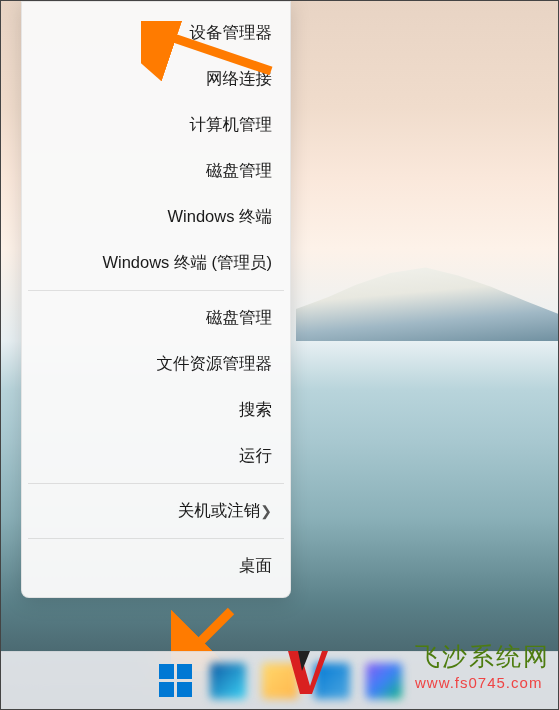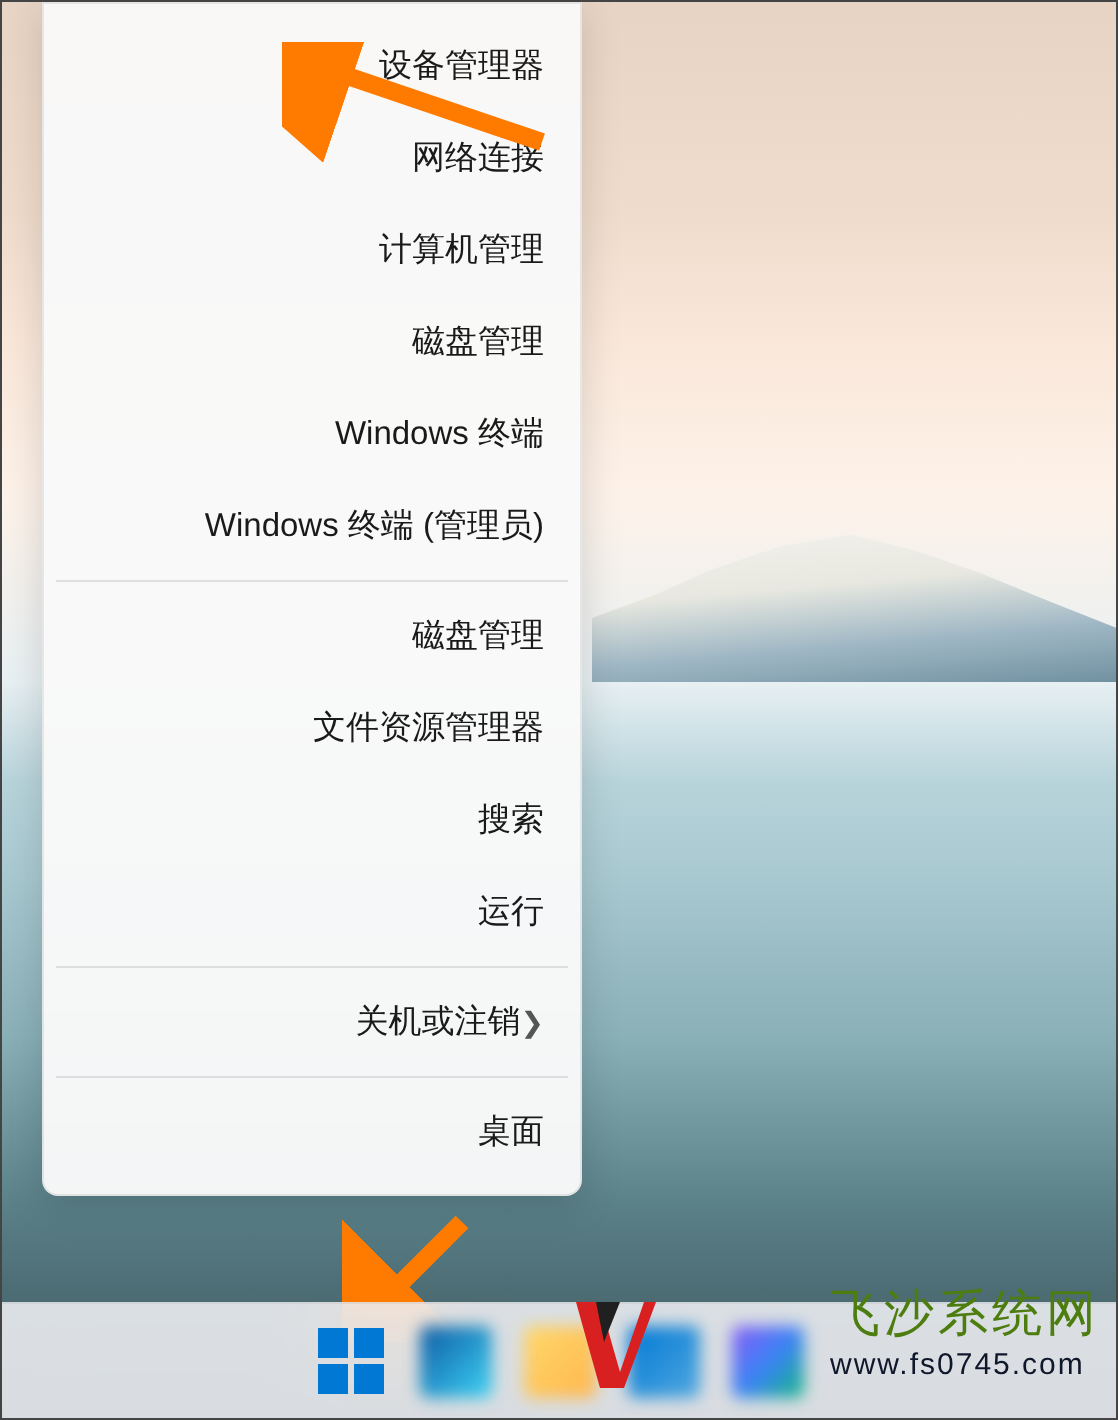--- a/index.html
+++ b/index.html
@@ -167,21 +167,21 @@
     
     .watermark-title {
       font-size: 25px;
       color: #4d7c0f;
       font-weight: 500;
       letter-spacing: 2px;
     }
     
     .watermark-url {
       font-size: 15px;
-      color: #0f172a;
+      color: #ef4444;
       letter-spacing: 1px;
       margin-top: 1px;
     }
   </style>
 </head>
 <body>
 
 <div class="desktop-background">
   <div class="mountain"></div>
 </div>

